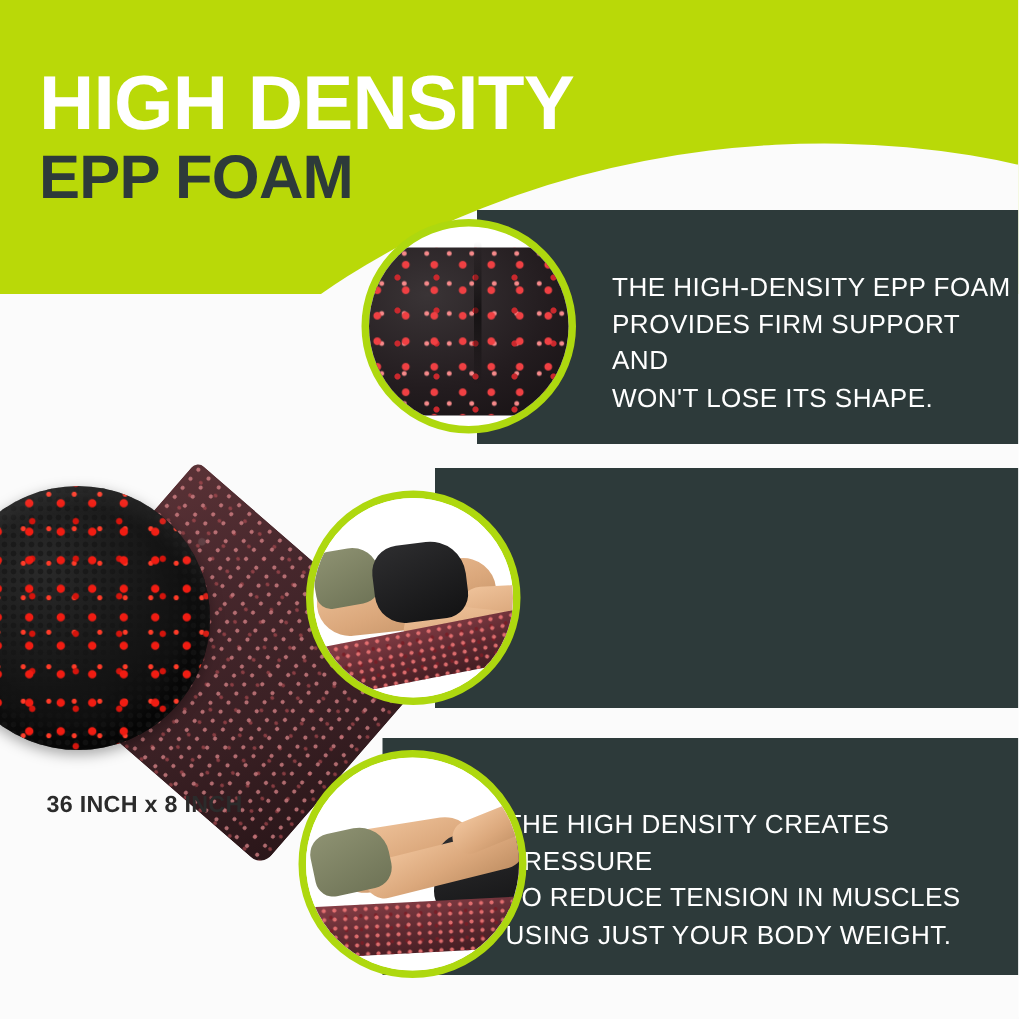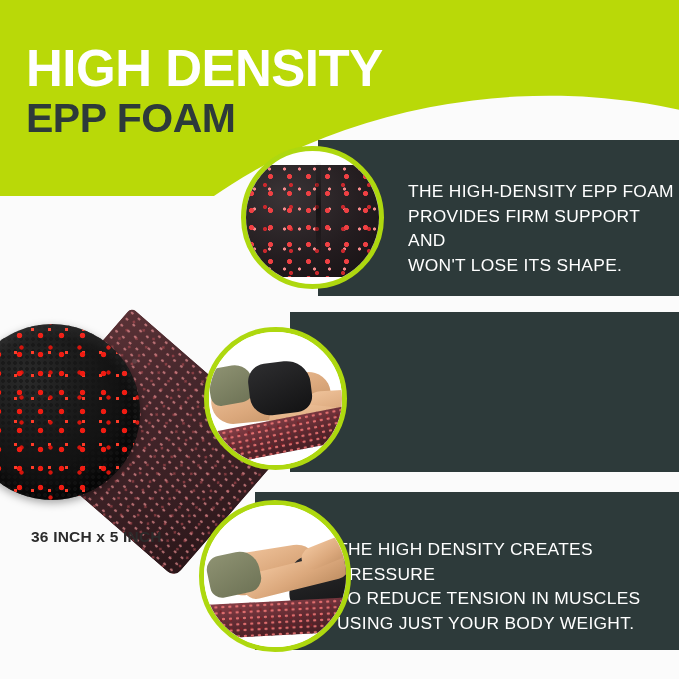--- a/index.html
+++ b/index.html
@@ -284,21 +284,21 @@
   <div class="panel panel-1"></div>
   <div class="panel panel-2"></div>
   <div class="panel panel-3"></div>
 
   <div class="hero-roller">
     <div class="roller-body"></div>
     <div class="roller-face"></div>
     <div class="roller-rim"></div>
   </div>
 
-  <div class="dimension-label">36 INCH x 5 INCH</div>
+  <div class="dimension-label">36 INCH x 8 INCH</div>
 
   <div class="bubble bubble-1">
     <div class="foam-closeup"></div>
     <div class="foam-seam"></div>
   </div>
 
   <div class="bubble bubble-2">
     <div class="scene">
       <div class="skin s2-thigh"></div>
       <div class="skin s2-leg2"></div>

